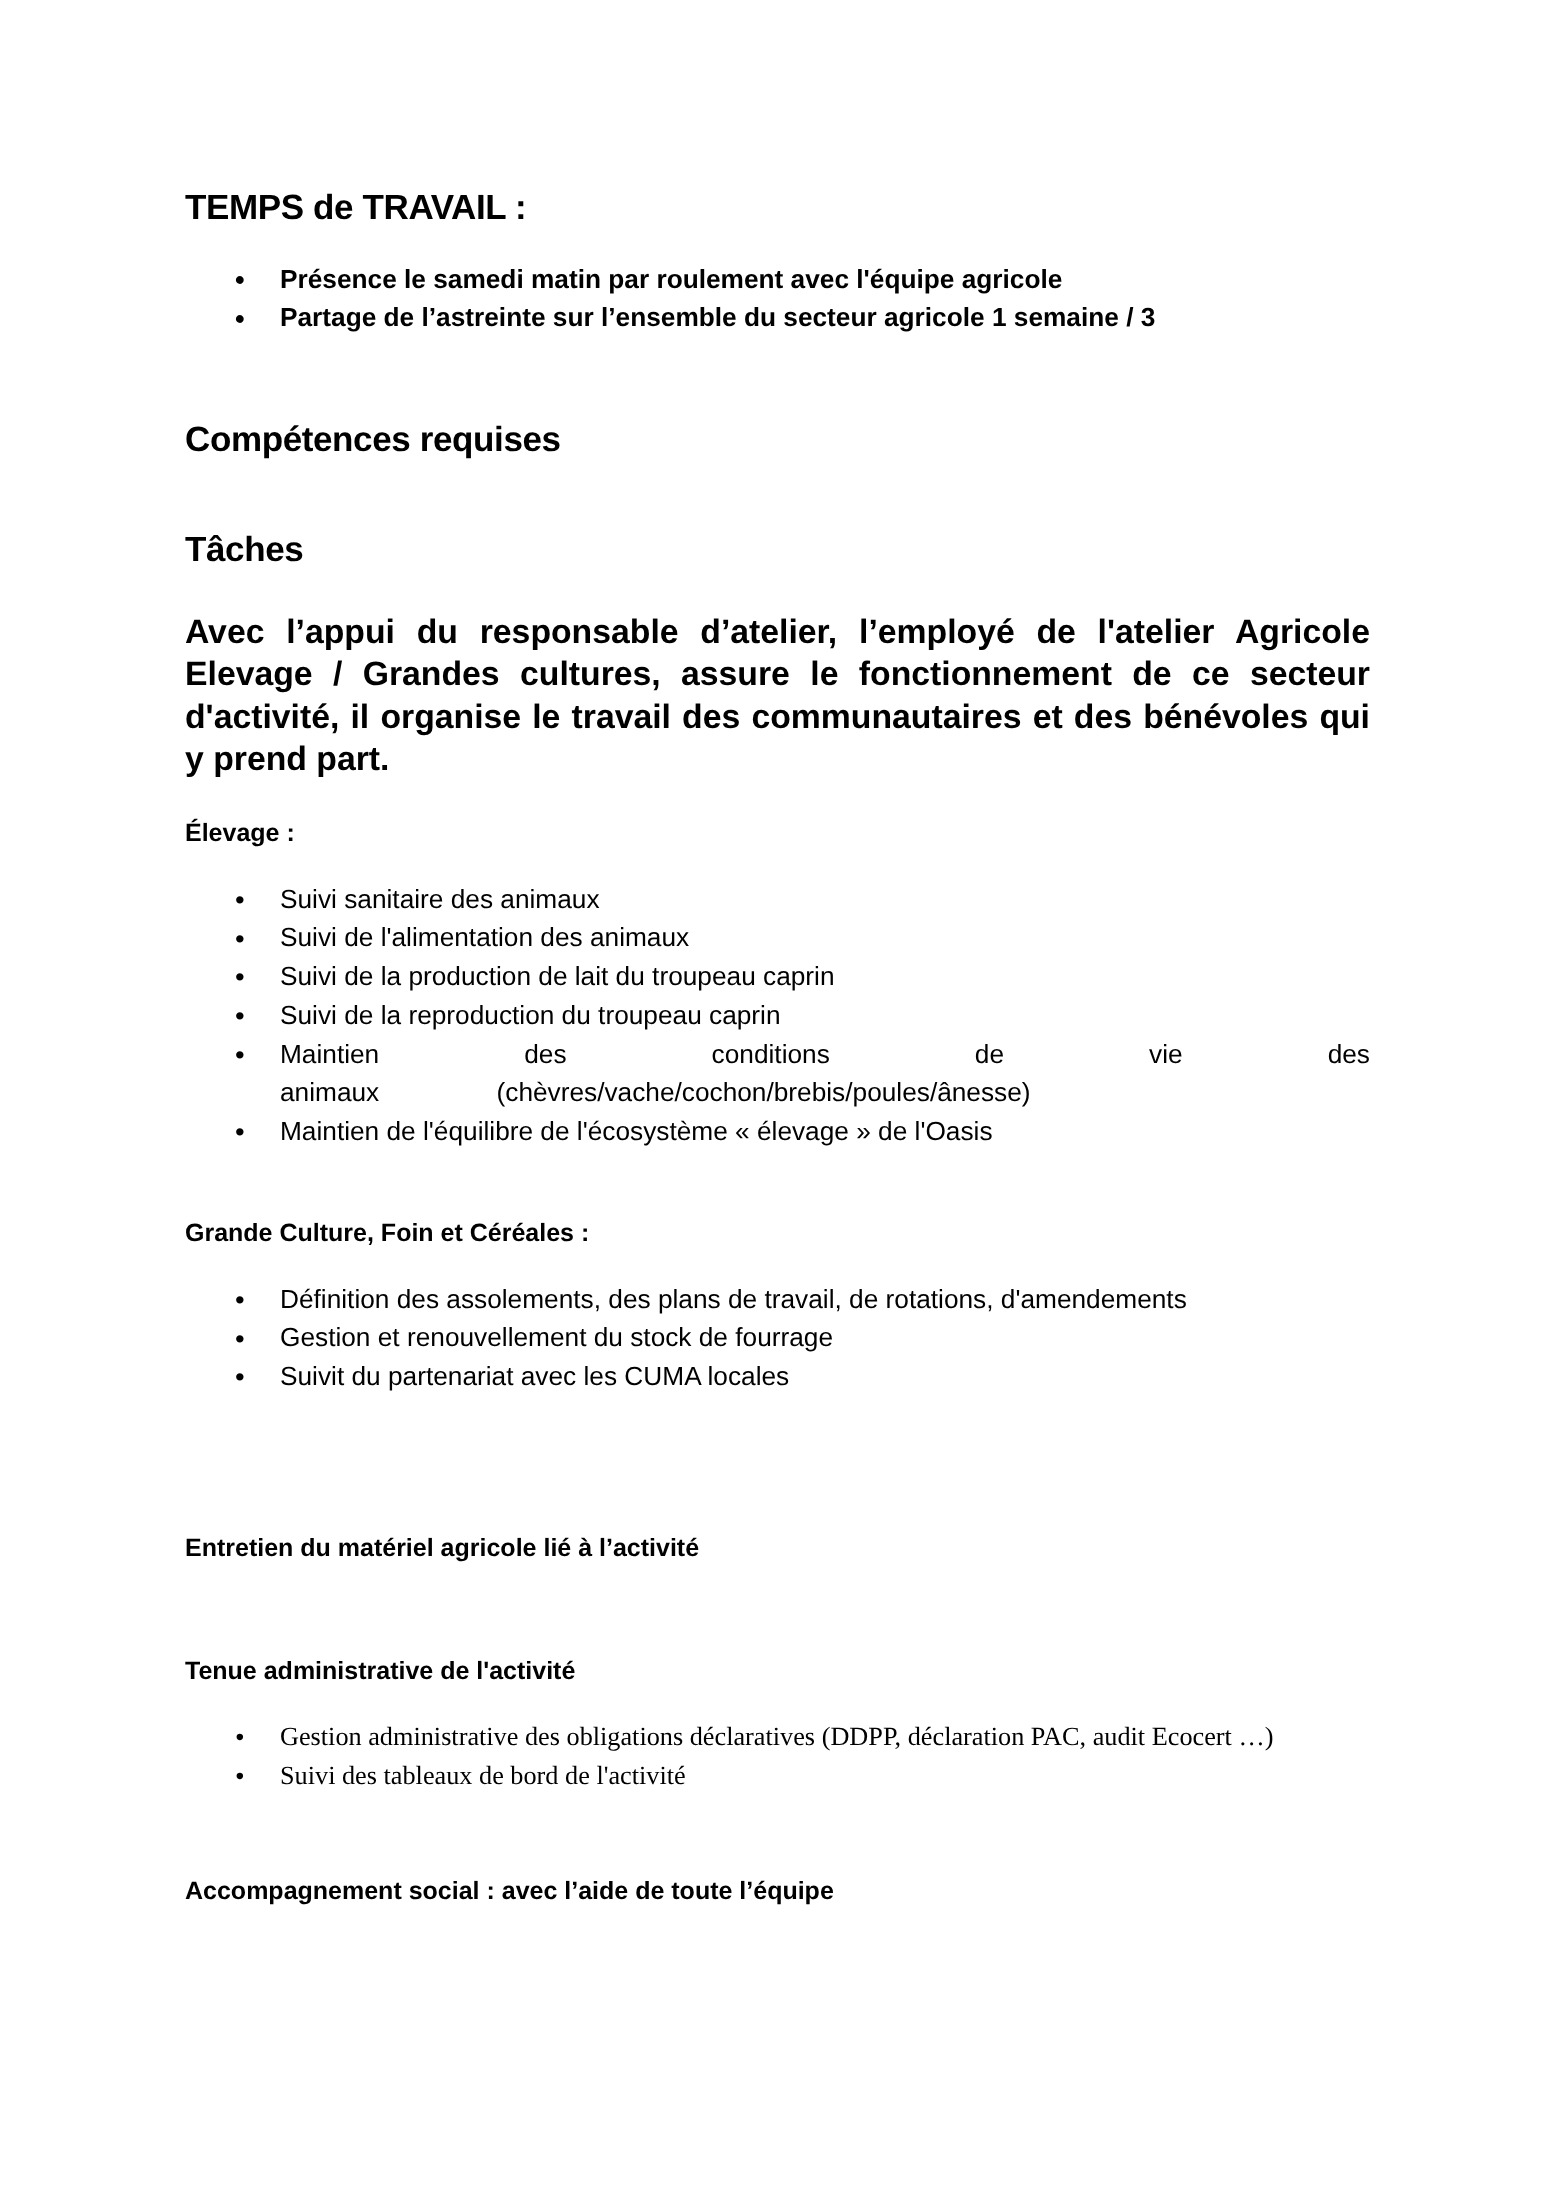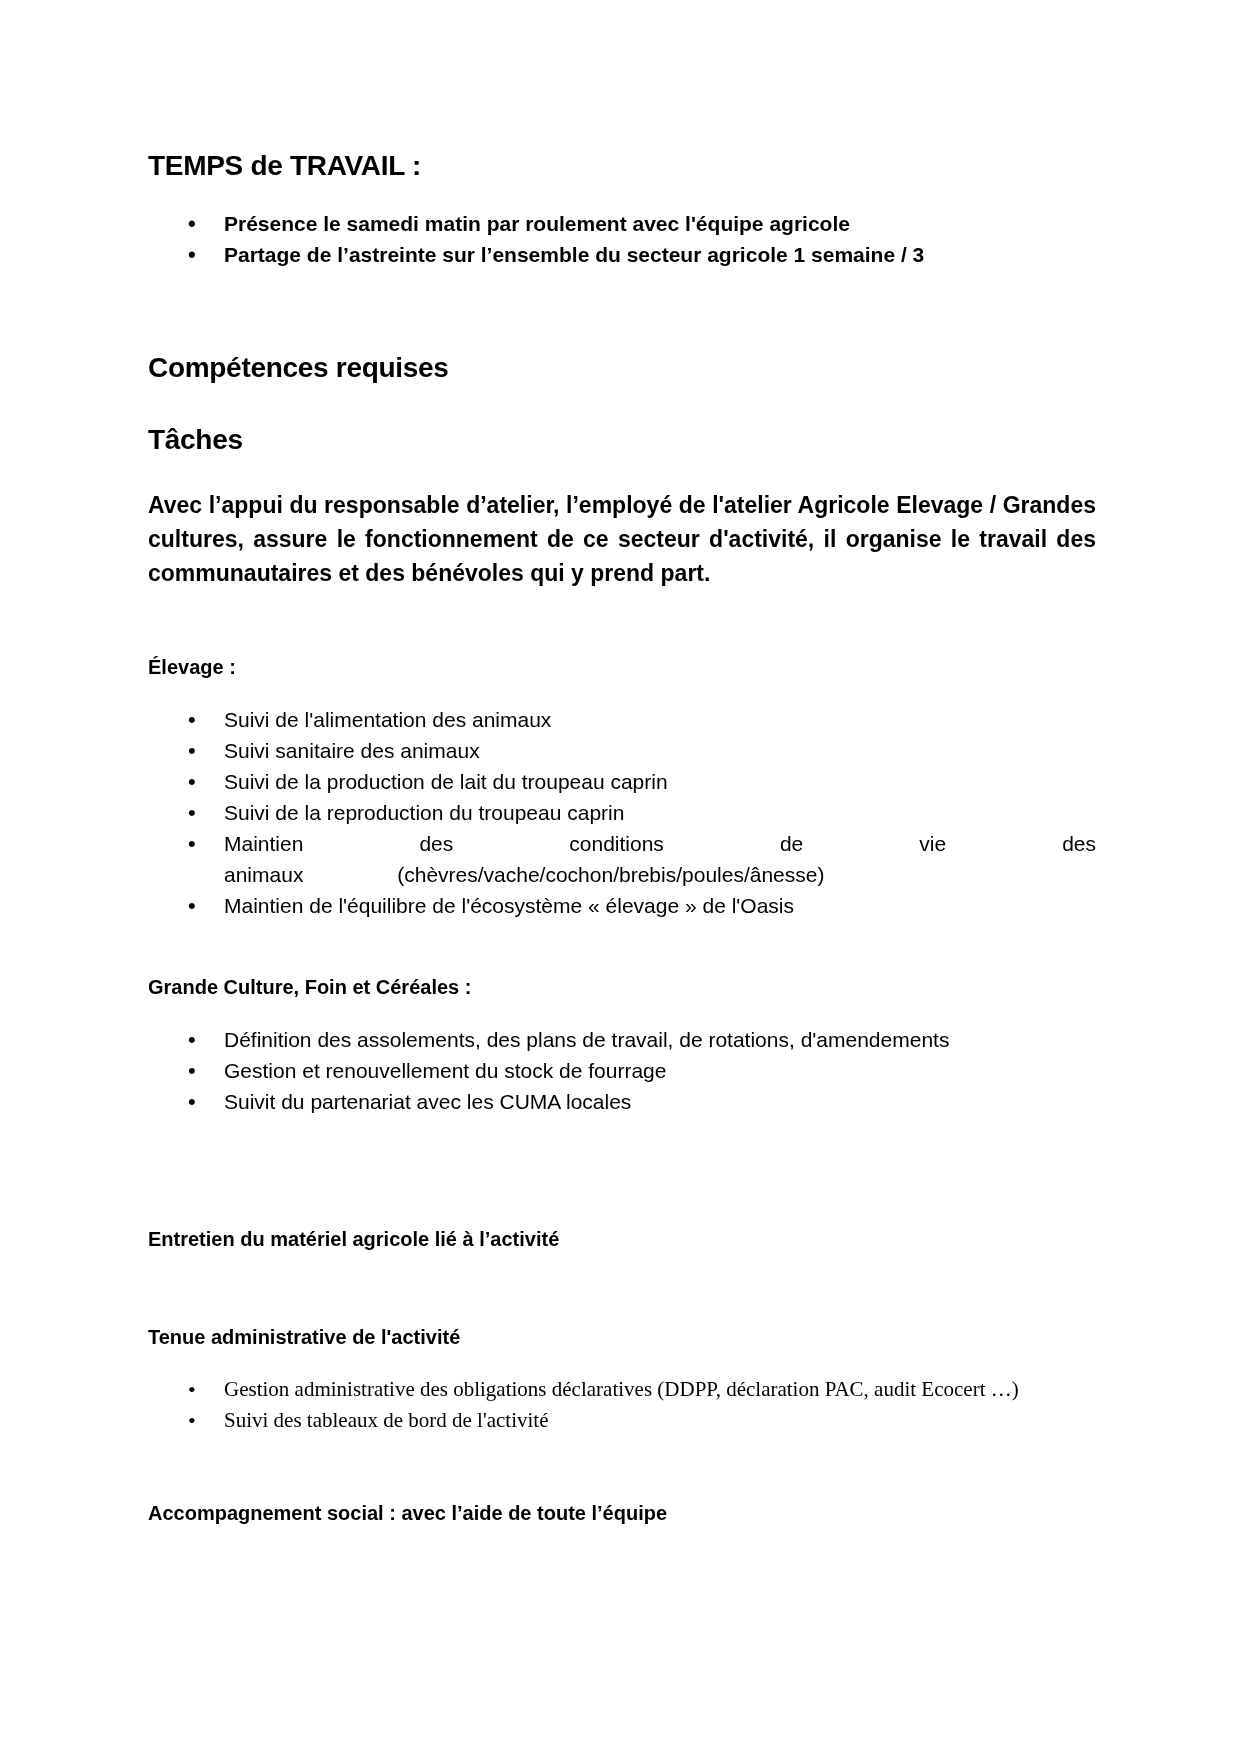--- a/index.html
+++ b/index.html
@@ -6,42 +6,42 @@
     body { width: 1241px; height: 1755px; position: relative; overflow: hidden;
            font-family: "Liberation Sans", "DejaVu Sans", sans-serif; color: #000; }
     .page { position: absolute; left: 148px; top: 0; width: 948px; }
     .h1 { position: absolute; left: 0; font-weight: bold; font-size: 28px; letter-spacing: -0.3px; white-space: nowrap; }
     .sub { position: absolute; left: 0; font-weight: bold; font-size: 20px; white-space: nowrap; }
     ul.blist { position: absolute; left: 0; width: 948px; margin: 0; padding: 0; list-style: none; }
     ul.blist li { position: relative; padding-left: 76px; font-size: 21px; line-height: 31px; }
     ul.blist li::before { content: "\2022"; position: absolute; left: 40px; top: 0; font-size: 22px; }
     ul.bold li { font-weight: bold; }
     .just { text-align: justify; text-align-last: left; }
-    .para { position: absolute; left: 0; width: 948px; font-weight: bold; font-size: 23px; line-height: 34px; text-align: justify; }
+    .para { position: absolute; left: 0; width: 948px; font-weight: bold; font-size: 27px; line-height: 34px; text-align: justify; }
   </style>
 </head>
 <body>
 
 <div class="page">
 
   <div class="h1" style="top:150px;">TEMPS de TRAVAIL :</div>
   <ul class="blist bold" style="top:208px;">
     <li>Présence le samedi matin par roulement avec l'équipe agricole</li>
     <li>Partage de l’astreinte sur l’ensemble du secteur agricole 1 semaine / 3</li>
   </ul>
 
-  <div class="h1" style="top:352px;">Compétences requises</div>
+  <div class="h1" style="top:336px;">Compétences requises</div>
   <div class="h1" style="top:424px;">Tâches</div>
 
   <div class="para" style="top:488px;">Avec l’appui du responsable d’atelier, l’employé de l'atelier Agricole Elevage / Grandes cultures, assure le fonctionnement de ce secteur d'activité, il organise le travail des communautaires et des bénévoles qui y prend part.</div>
 
   <div class="sub" style="top:656px;">Élevage :</div>
   <ul class="blist" style="top:704px;">
+    <li>Suivi sanitaire des animaux</li>
     <li>Suivi de l'alimentation des animaux</li>
-    <li>Suivi sanitaire des animaux</li>
     <li>Suivi de la production de lait du troupeau caprin</li>
     <li>Suivi de la reproduction du troupeau caprin</li>
     <li class="just" style="word-spacing:88px;">Maintien des conditions de vie des animaux (chèvres/vache/cochon/brebis/poules/ânesse)</li>
     <li>Maintien de l'équilibre de l'écosystème « élevage » de l'Oasis</li>
   </ul>
 
   <div class="sub" style="top:976px;text-align:right;">Grande Culture, Foin et Céréales :</div>
   <ul class="blist" style="top:1024px;">
     <li>Définition des assolements, des plans de travail, de rotations, d'amendements</li>
     <li>Gestion et renouvellement du stock de fourrage</li>

